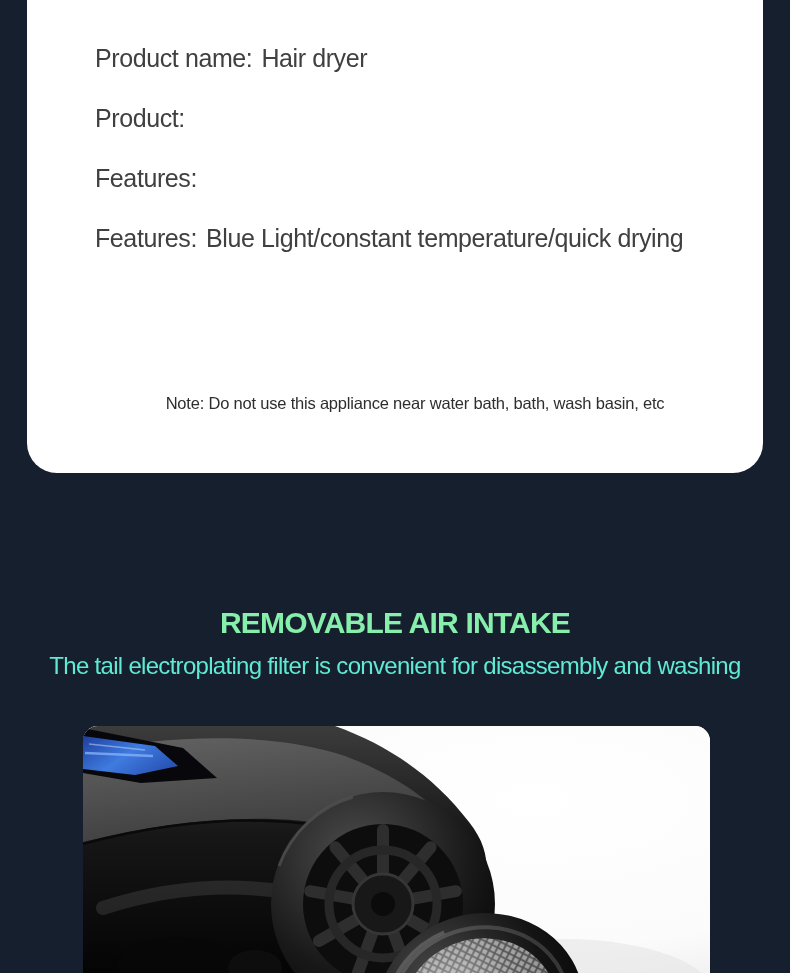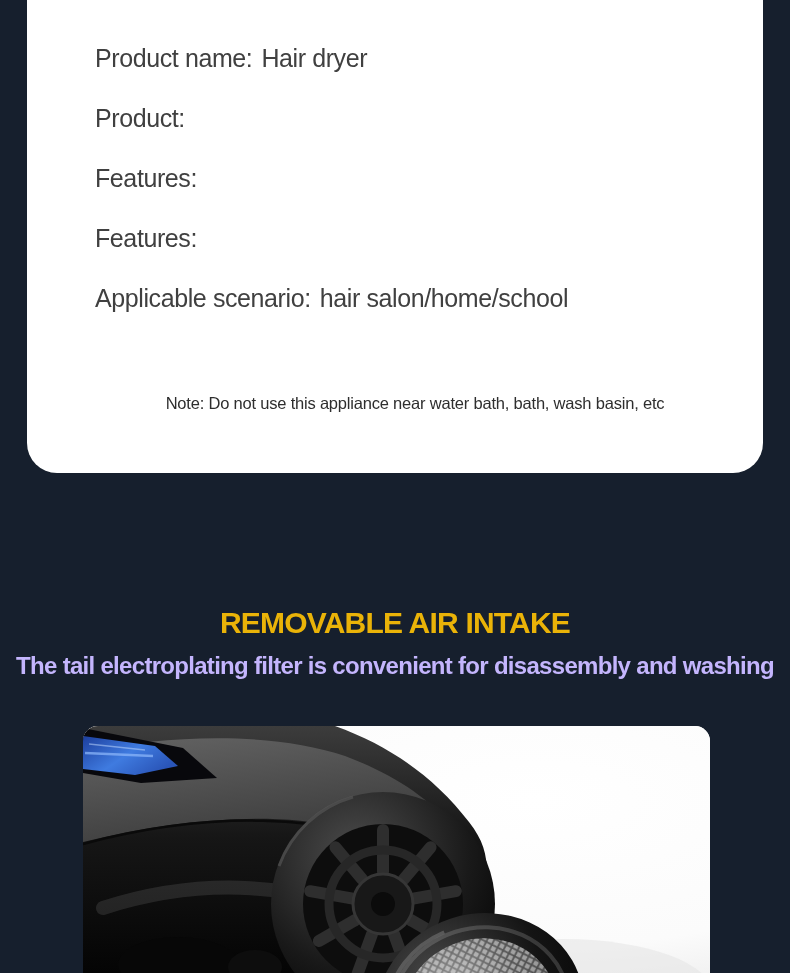--- a/index.html
+++ b/index.html
@@ -52,34 +52,34 @@
     padding-left: 40px;
   }
 
   
   .feature-title {
     position: absolute;
     left: 0;
     width: 100%;
     top: 606px;
     text-align: center;
-    color: #eab308;
+    color: #86efac;
     font-size: 30px;
     font-weight: 700;
     letter-spacing: -0.8px;
   }
   .feature-subtitle {
     position: absolute;
     left: 0;
     width: 100%;
     top: 652px;
     text-align: center;
-    color: #c4b5fd;
+    color: #5eead4;
     font-size: 24px;
-    font-weight: 700;
+    font-weight: 400;
     letter-spacing: -0.7px;
   }
 
   
   .photo {
     position: absolute;
     left: 83px;
     top: 726px;
     width: 627px;
     height: 247px;
@@ -101,24 +101,21 @@
         <span class="spec-value">Hair dryer</span>
       </div>
       <div class="spec-row">
         <span class="spec-label">Product:</span>
       </div>
       <div class="spec-row">
         <span class="spec-label">Features:</span>
       </div>
       <div class="spec-row">
         <span class="spec-label">Features:</span>
-      </div>
-      <div class="spec-row">
-        <span class="spec-label">Applicable scenario:</span>
-        <span class="spec-value">hair salon/home/school</span>
+        <span class="spec-value">Blue Light/constant temperature/quick drying</span>
       </div>
     </div>
     <div class="note">Note: Do not use this appliance near water bath, bath, wash basin, etc</div>
   </div>
 
   <div class="feature-title">REMOVABLE AIR INTAKE</div>
   <div class="feature-subtitle">The tail electroplating filter is convenient for disassembly and washing</div>
 
   <div class="photo" role="img" aria-label="Black hair dryer with blue LED strip; electroplated mesh air-intake filter detached from the tail">
     <svg width="627" height="247" viewBox="0 0 627 247" xmlns="http://www.w3.org/2000/svg">

